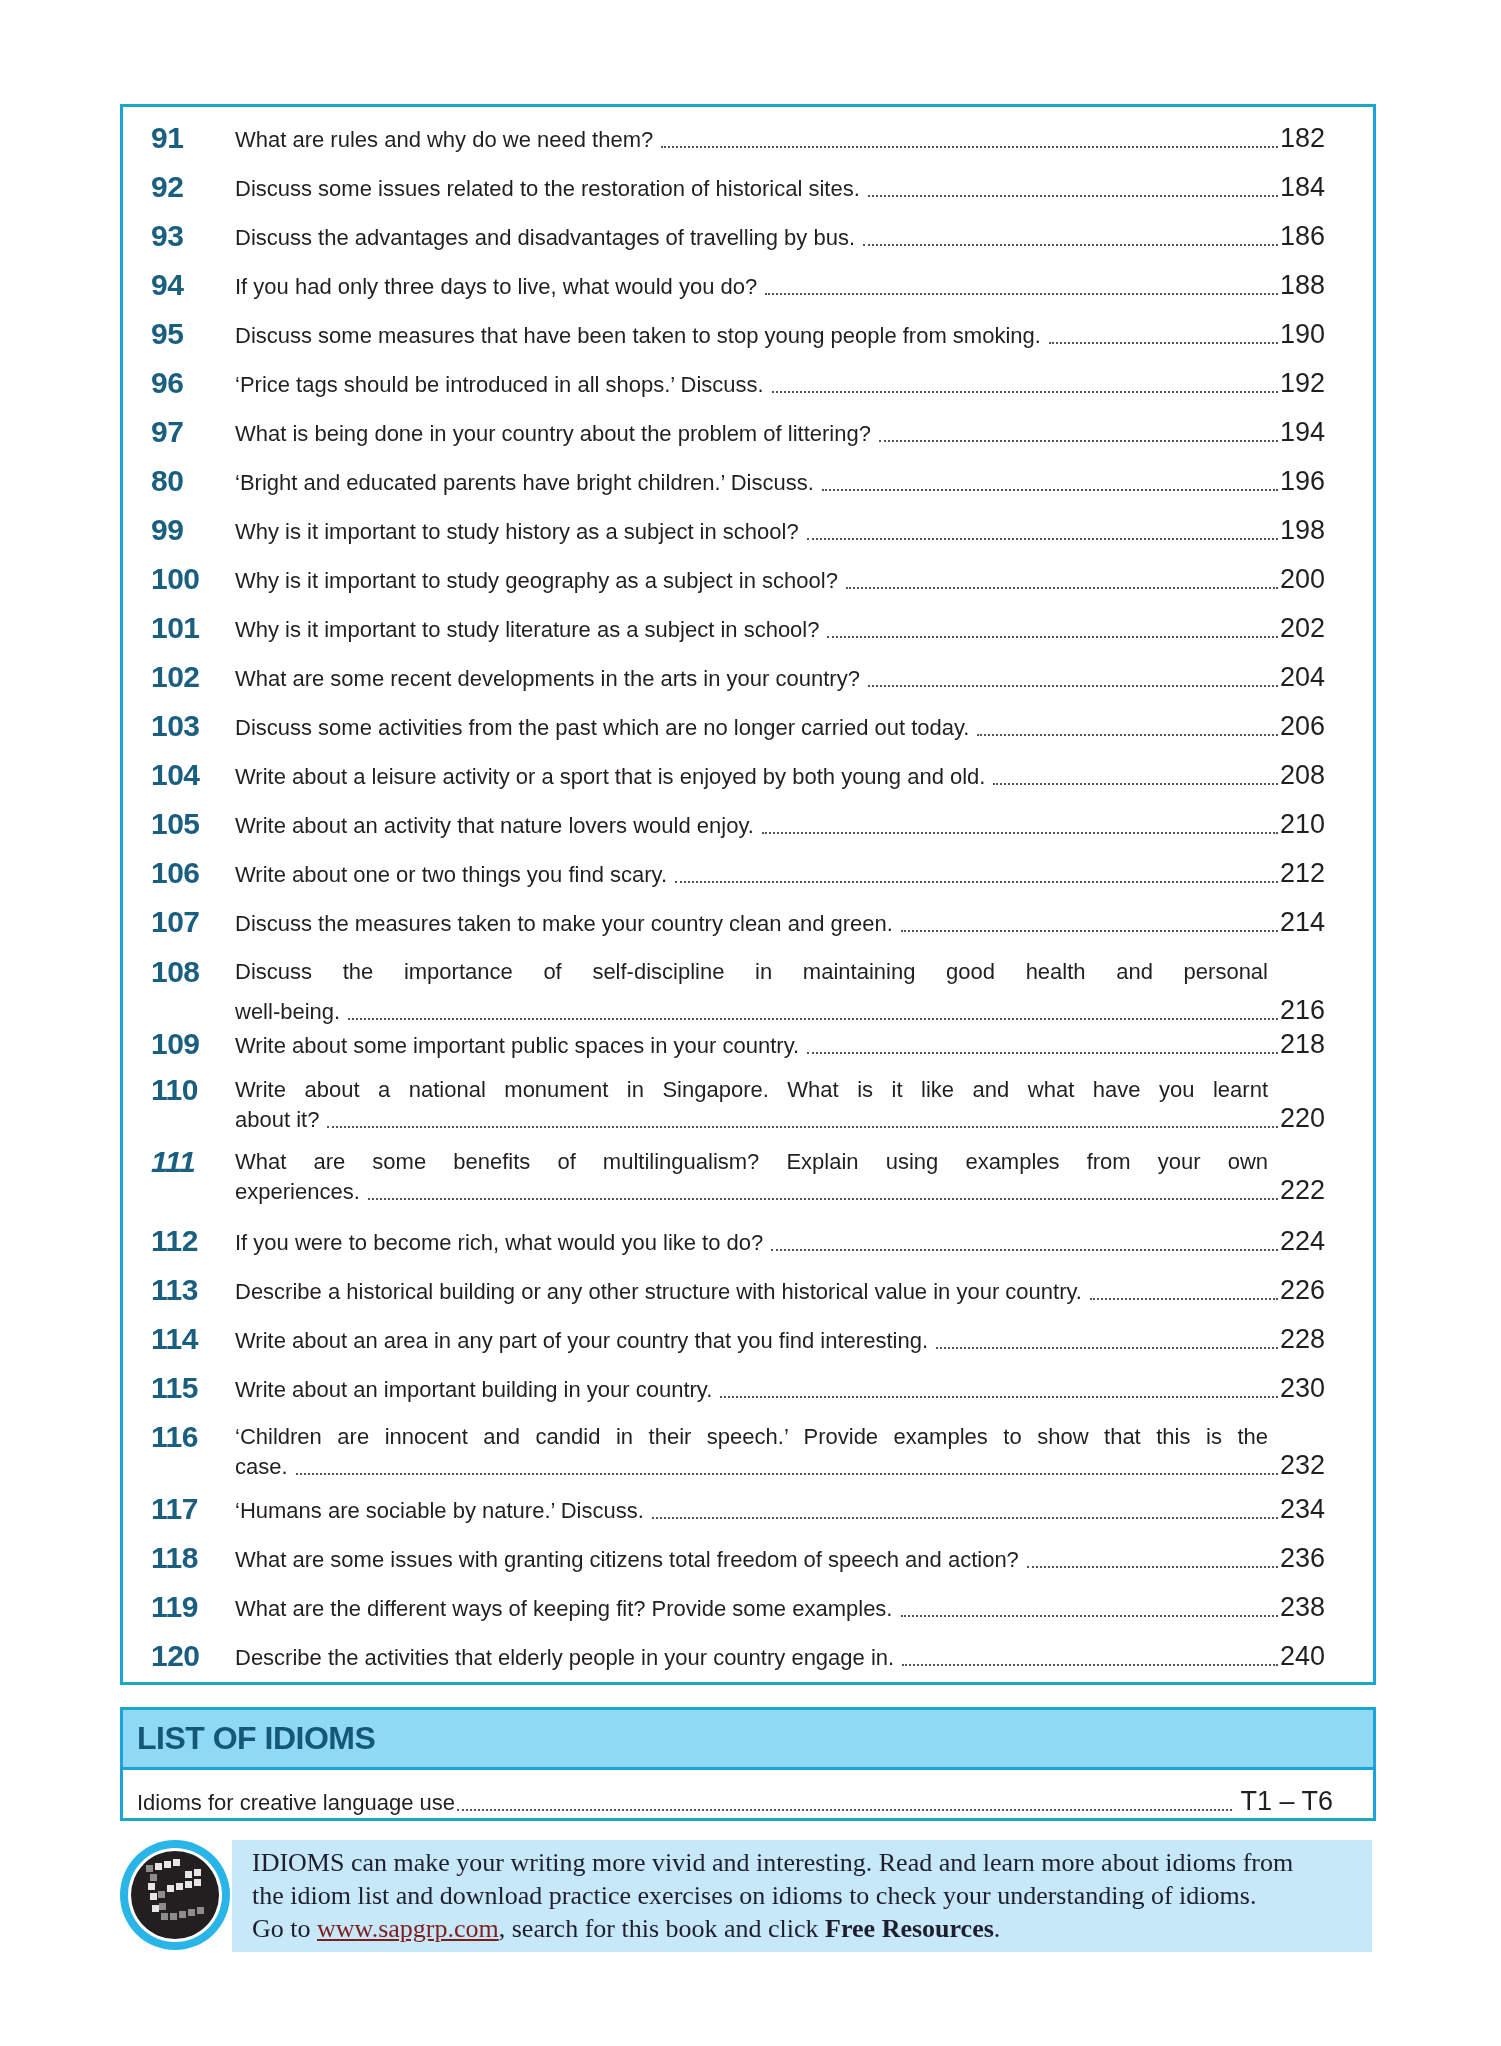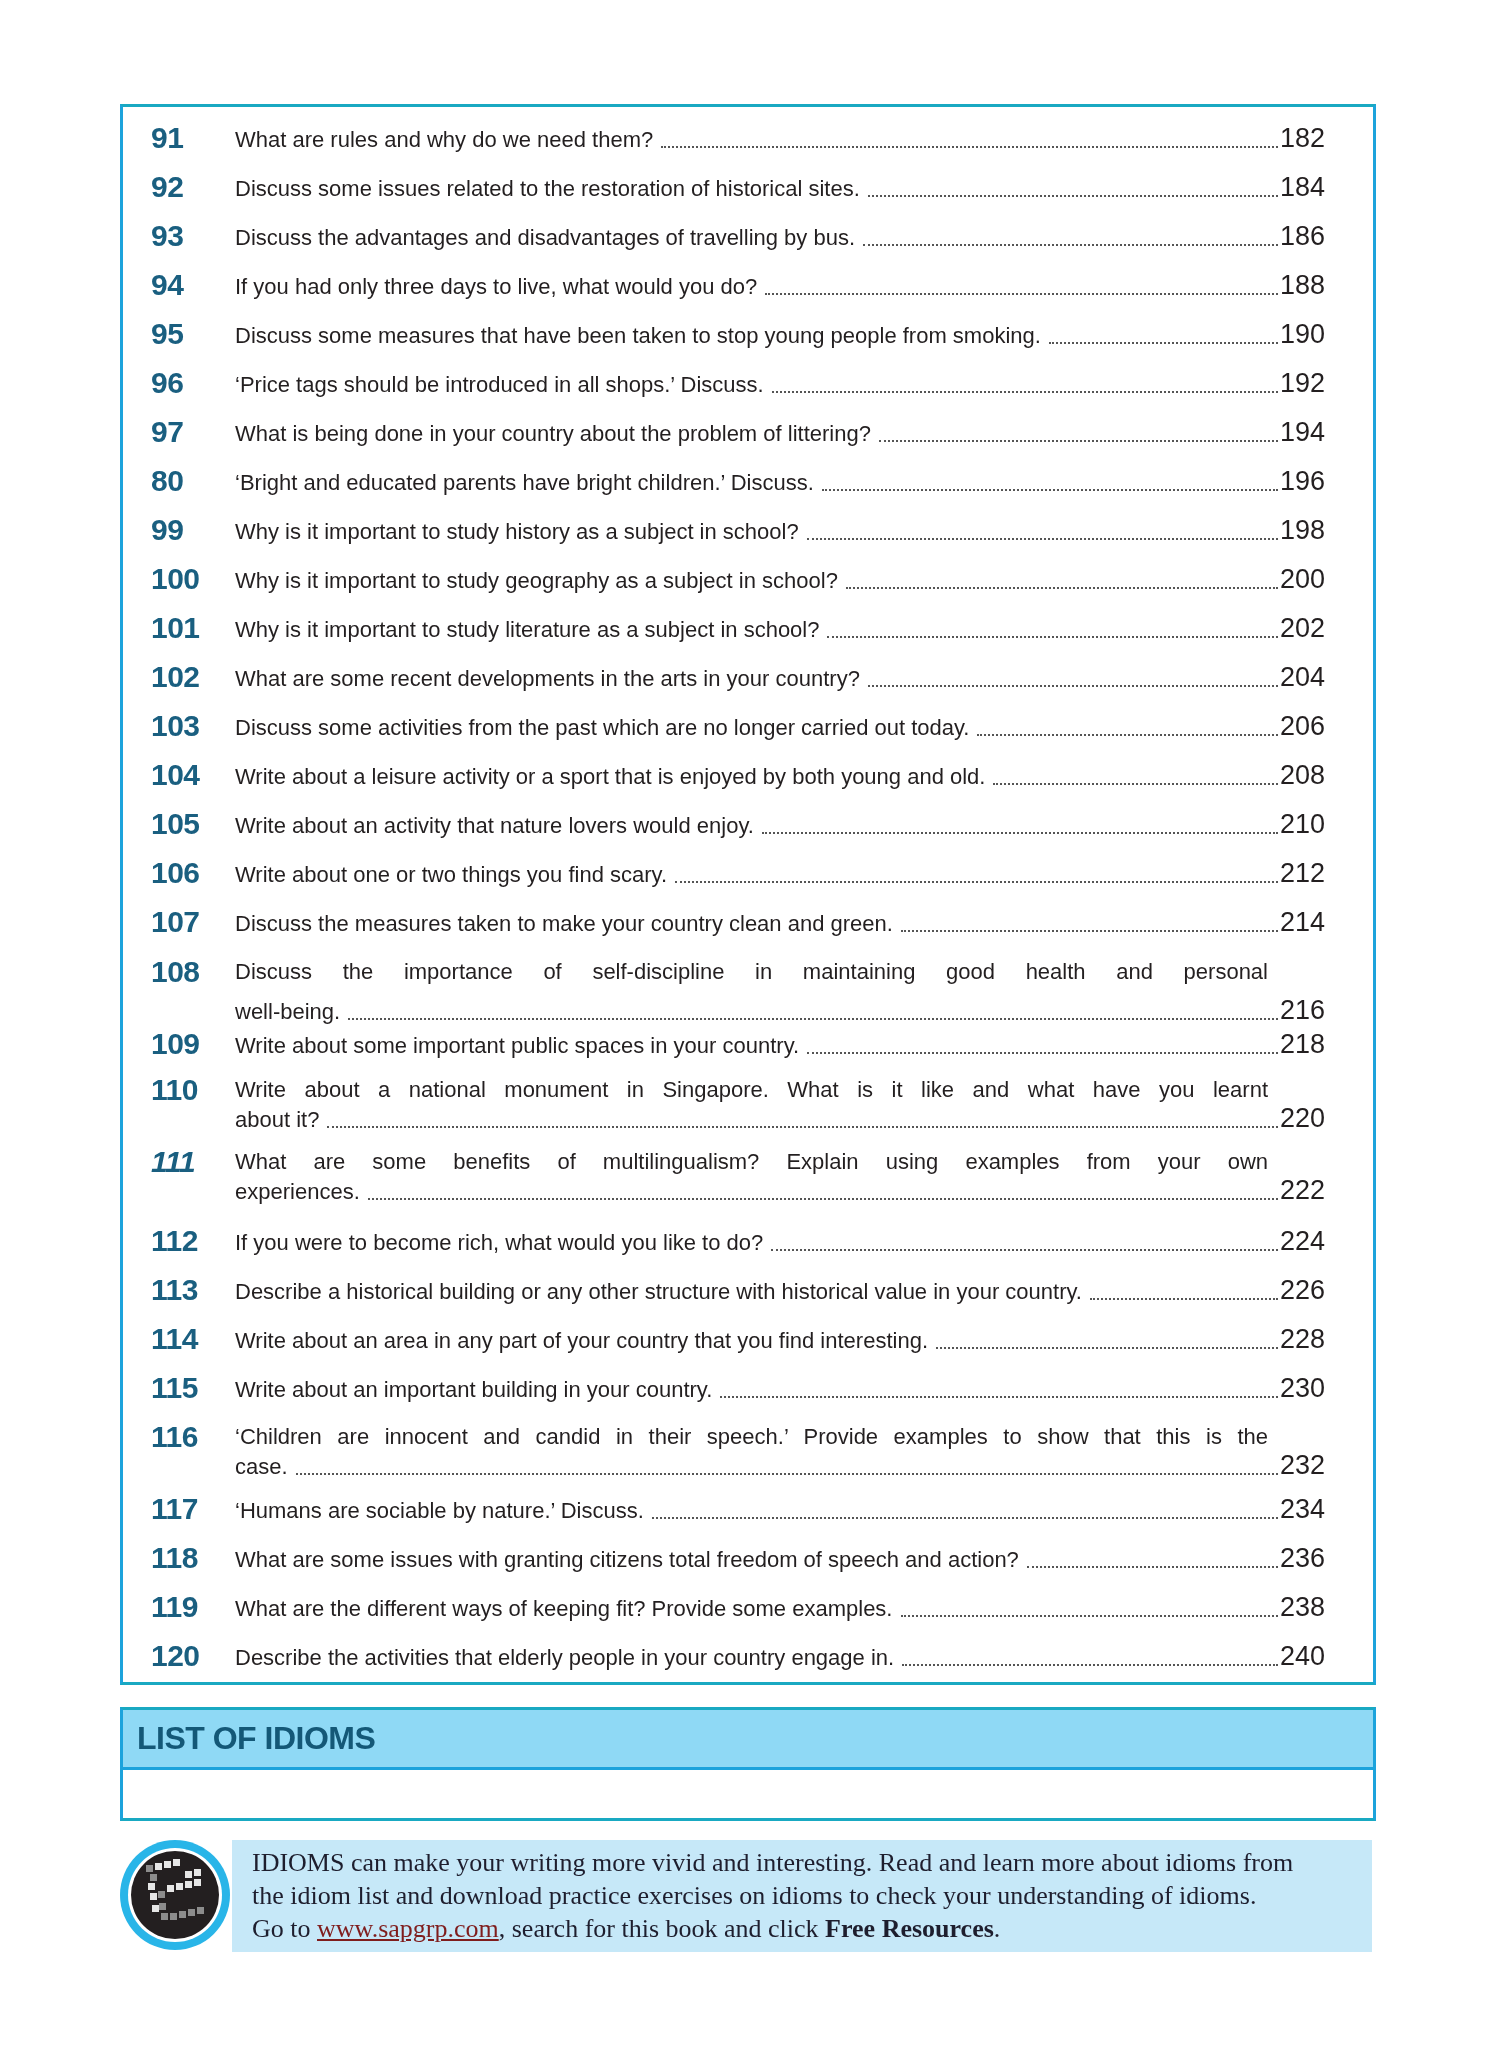--- a/index.html
+++ b/index.html
@@ -308,20 +308,25 @@
         <span class="txt">Describe the activities that elderly people in your country engage in.</span>
         <span class="dots"></span>
         <span class="pg">240</span>
       </div>
     </div>
   </div>
 
 <div class="idioms-box">
   <div class="idioms-head">
     <span class="title">LIST OF IDIOMS</span>
+  </div>
+  <div class="idioms-row">
+    <span>Idioms for creative language use</span>
+    <span class="dots"></span>
+    <span class="pg">T1 – T6</span>
   </div>
 </div>
 
 <svg class="badge" viewBox="0 0 112 112" xmlns="http://www.w3.org/2000/svg">
   <circle cx="56" cy="56" r="55" fill="#29b5e8"></circle>
   <circle cx="56" cy="56" r="47" fill="#ffffff"></circle>
   <circle cx="56" cy="56" r="44" fill="#231f20"></circle>
   <g fill="#e6e6e6">
     <rect x="36" y="24" width="7" height="7"></rect>
       <rect x="45" y="22" width="7" height="7"></rect>

